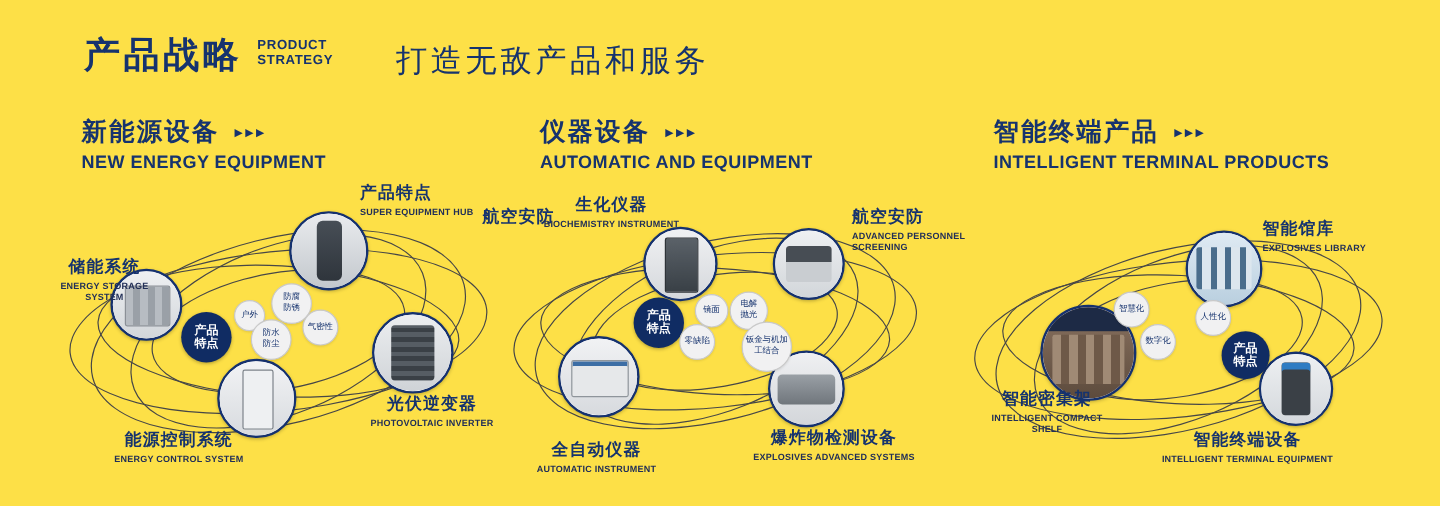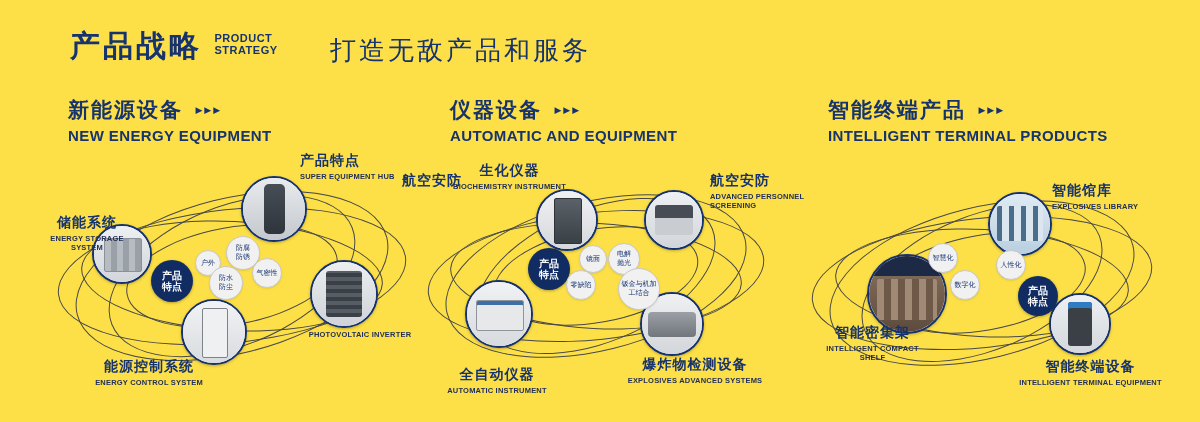--- a/index.html
+++ b/index.html
@@ -105,20 +105,21 @@
   </div>
   <div class="lbl ta-c" style="left:8px;top:214px;width:86px;margin-left:36px;">
     <div class="cn">储能系统</div>
     <div class="en">ENERGY STORAGE SYSTEM</div>
   </div>
 
   <div class="node" style="left:310px;top:260px;width:64px;height:64px;">
     <div class="ph ph-inverter"></div>
   </div>
   <div class="lbl ta-c" style="left:300px;top:328px;width:120px;">
+    <div class="cn">光伏逆变器</div>
     <div class="en">PHOTOVOLTAIC INVERTER</div>
   </div>
 
   <div class="node" style="left:181px;top:299px;width:62px;height:62px;">
     <div class="ph ph-control"></div>
   </div>
   <div class="lbl ta-c" style="left:84px;top:358px;width:130px;">
     <div class="cn">能源控制系统</div>
     <div class="en">ENERGY CONTROL SYSTEM</div>
   </div>
@@ -231,21 +232,21 @@
     <div class="ph ph-shelf"></div>
   </div>
   <div class="lbl ta-c" style="left:815px;top:324px;width:115px;">
     <div class="cn">智能密集架</div>
     <div class="en">INTELLIGENT COMPACT SHELF</div>
   </div>
 
   <div class="node" style="left:1049px;top:293px;width:58px;height:58px;">
     <div class="ph ph-kiosk"></div>
   </div>
-  <div class="lbl ta-c" style="left:1018px;top:358px;width:145px;">
+  <div class="lbl ta-c" style="left:967px;top:358px;width:145px;">
     <div class="cn">智能终端设备</div>
     <div class="en">INTELLIGENT TERMINAL EQUIPMENT</div>
   </div>
 
   <div class="badge" style="left:1018px;top:276px;width:40px;height:40px;">
     <span>产品特点</span>
   </div>
   <div class="bubble" style="left:928px;top:243px;width:28px;height:28px;">
     <span>智慧化</span>
   </div>

